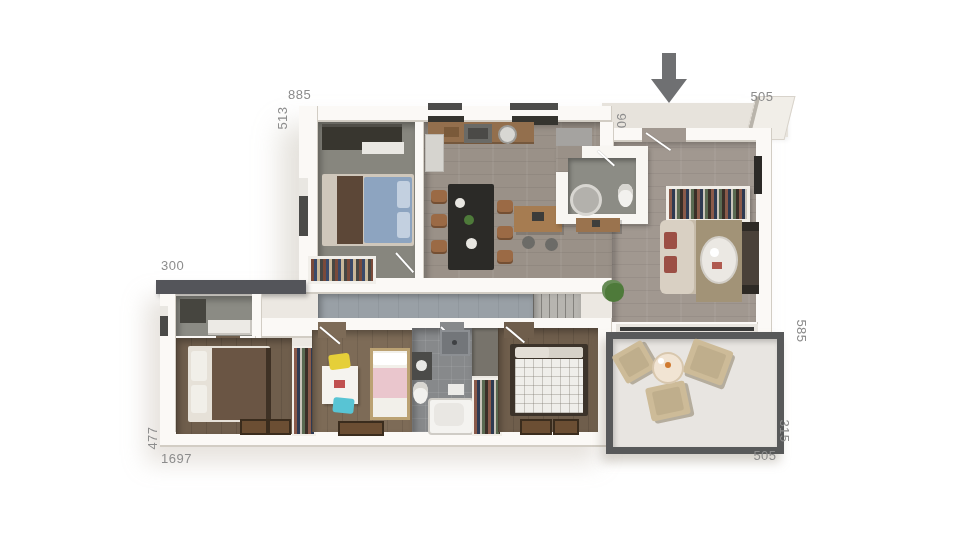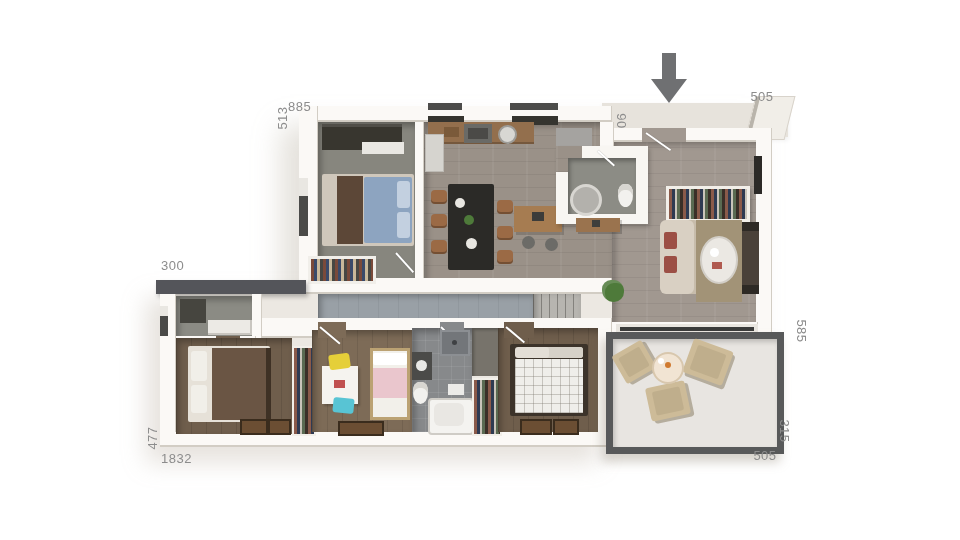--- a/index.html
+++ b/index.html
@@ -215,24 +215,24 @@
     </div>
   <div class="f circle" style="left:652px;top:352px;width:28px;height:28px;background:#f1e4d3;border:2px solid #d8c7ad;"></div>
   <div class="f circle" style="left:658px;top:358px;width:6px;height:6px;background:#ffffff;"></div>
   <div class="f circle" style="left:665px;top:362px;width:6px;height:6px;background:#d07a30;"></div>
 
   <div class="arrow">
     <div class="shaft"></div>
     <div class="head"></div>
   </div>
 
-  <div class="dim" style="left:288px;top:100px;text-align:left;">885</div>
+  <div class="dim" style="left:288px;top:88px;text-align:left;">885</div>
   <div class="dim rl" style="left:261px;top:111px;">513</div>
   <div class="dim" style="left:740px;top:90px;">505</div>
   <div class="dim rr" style="left:599px;top:114px;">90</div>
   <div class="dim" style="left:161px;top:259px;text-align:left;">300</div>
   <div class="dim rr" style="left:779px;top:324px;">585</div>
   <div class="dim rl" style="left:131px;top:431px;">477</div>
-  <div class="dim" style="left:161px;top:452px;text-align:left;">1832</div>
+  <div class="dim" style="left:161px;top:452px;text-align:left;">1697</div>
   <div class="dim rr" style="left:762px;top:424px;">315</div>
   <div class="dim" style="left:743px;top:449px;">505</div>
 
 </div>
 
 </body></html>

